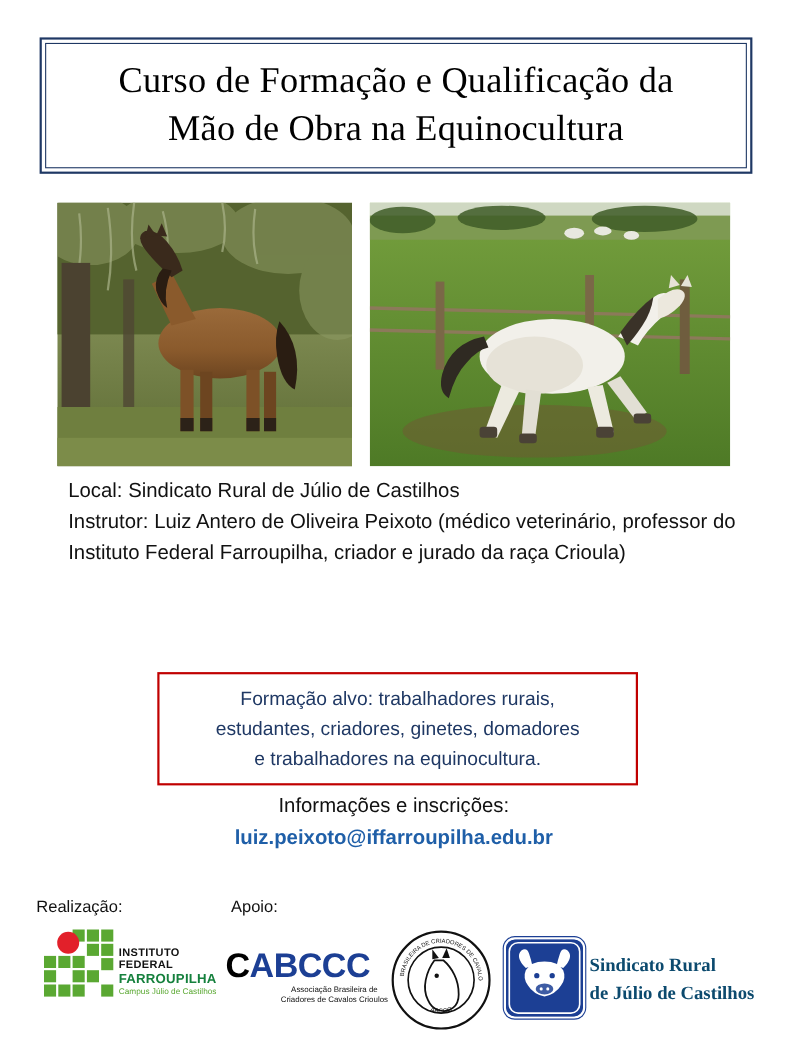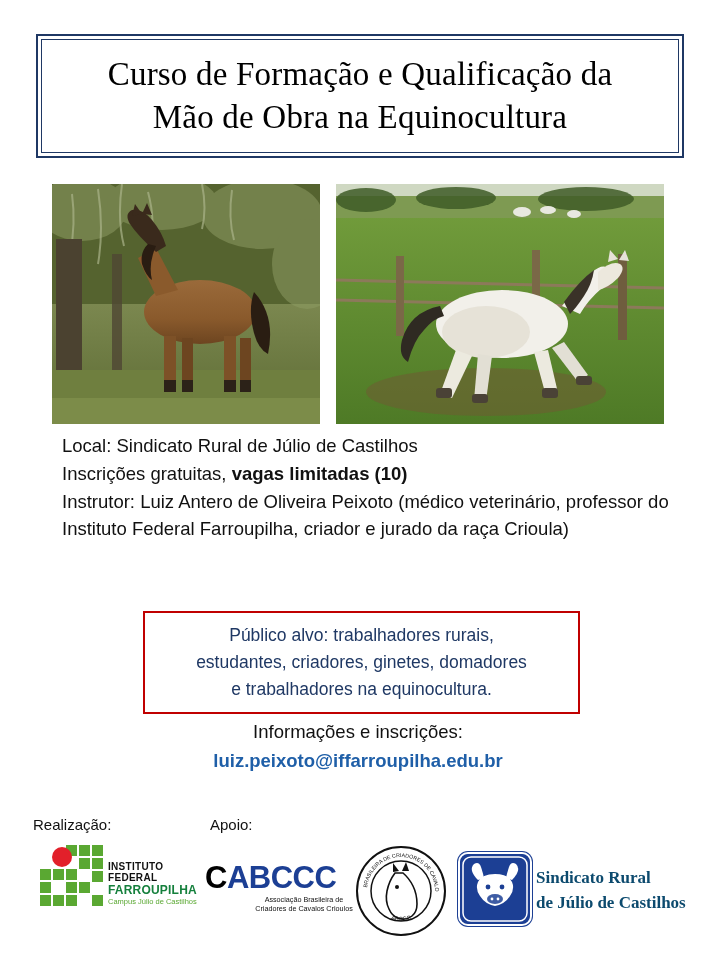--- a/index.html
+++ b/index.html
@@ -373,29 +373,26 @@
         <rect x="240" y="192" width="16" height="9" rx="3" fill="#4a4236"></rect>
 
         <path d="M104 122 q-30 6 -38 34 q-4 16 6 22 q6 -22 16 -32 q10 -12 20 -14 z" fill="#2f2a22"></path>
       </g>
     </svg>
   </div>
 </div>
 
 <div class="details">
   <div class="line">Local: Sindicato Rural de Júlio de Castilhos</div>
-  <div class="line">
-    <span>Inscrições gratuitas, </span><b>vagas limitadas (10)</b>
-  </div>
   <div class="wrapline">Instrutor: Luiz Antero de Oliveira Peixoto (médico veterinário, professor do Instituto Federal Farroupilha, criador e jurado da raça Crioula)</div>
 </div>
 
 <div class="audience-box">
   <div class="audience-text">
-    <span>Público alvo: trabalhadores rurais,</span><br>
+    <span>Formação alvo: trabalhadores rurais,</span><br>
     <span>estudantes, criadores, ginetes, domadores</span><br>
     <span>e trabalhadores na equinocultura.</span>
   </div>
 </div>
 
 <div class="contact">
   <div class="contact-line1">Informações e inscrições:</div>
   <a class="contact-email" href="#">luiz.peixoto@iffarroupilha.edu.br</a>
 </div>
 

